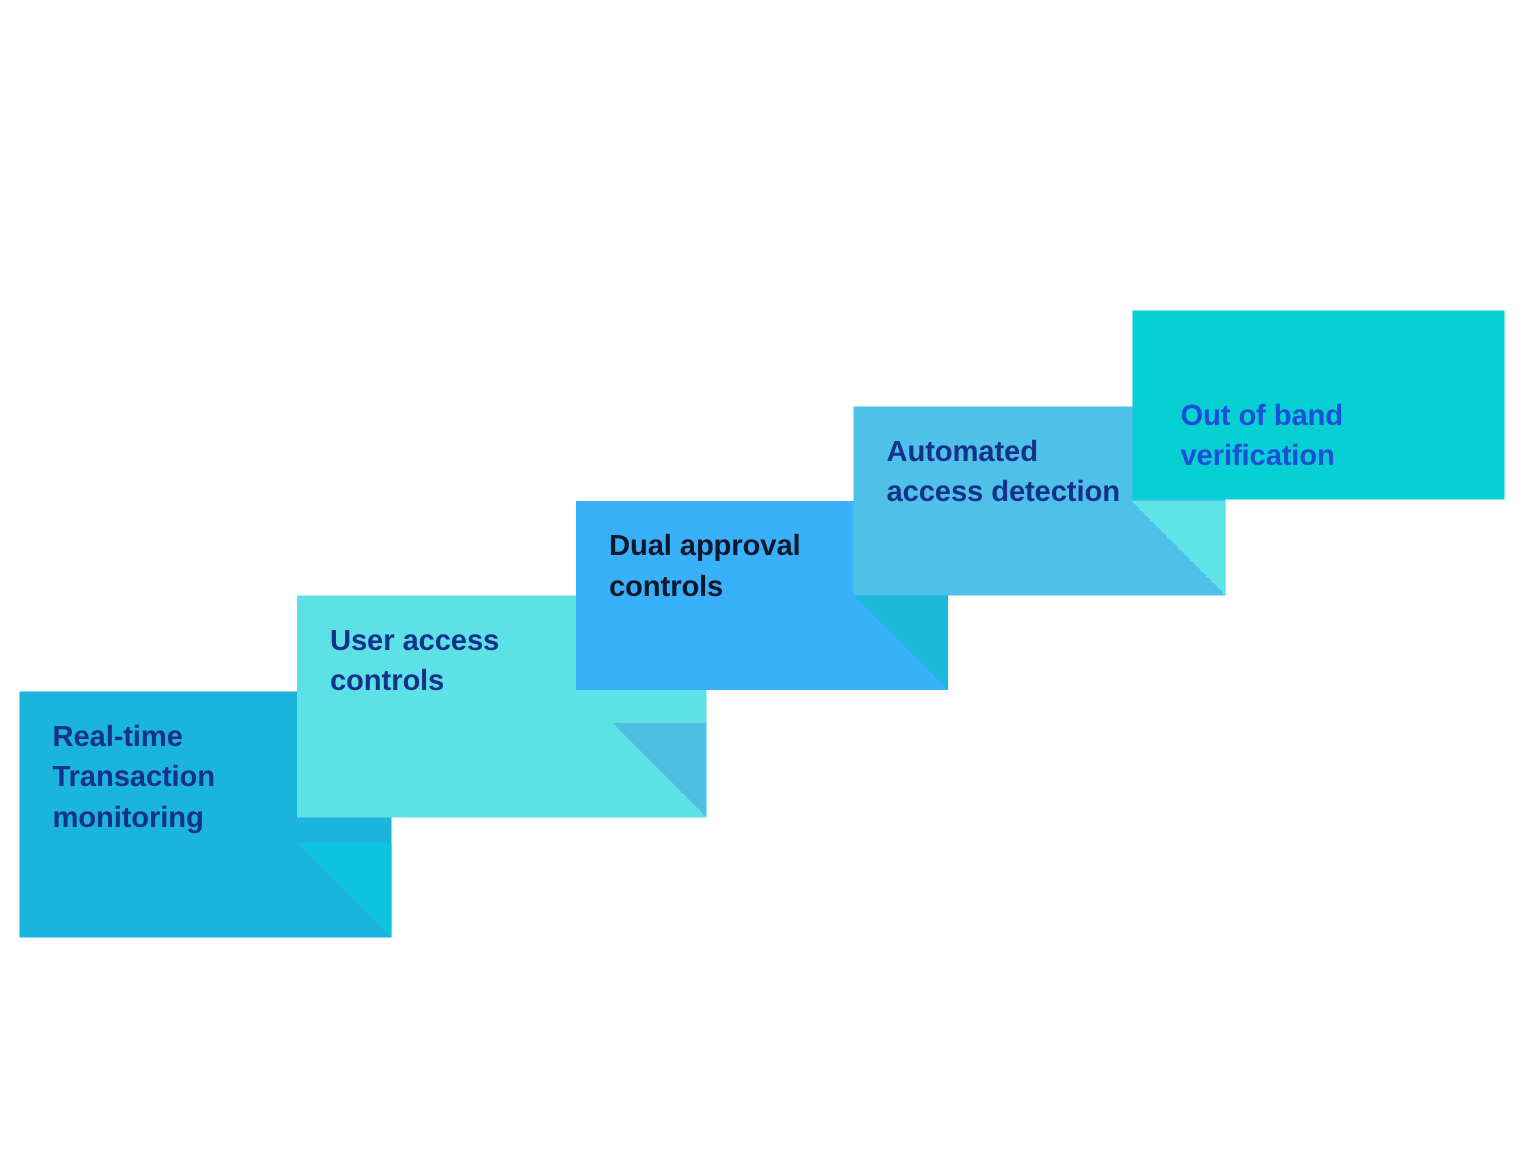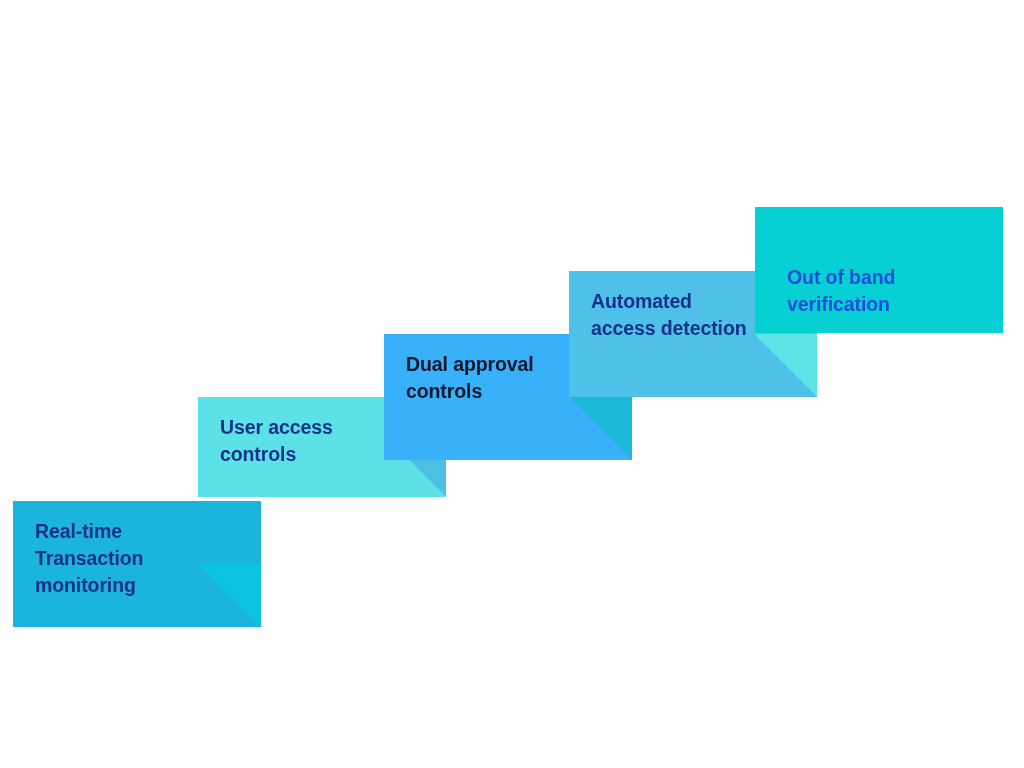--- a/index.html
+++ b/index.html
@@ -39,30 +39,30 @@
     line-height:27px;
     letter-spacing:-0.1px;
     white-space:pre-line;
     font-family:"Liberation Sans", sans-serif;
   }
 </style>
 </head>
 <body>
 
 <div id="stage" style="background: rgb(255, 255, 255);">
-    <div class="step" style="left: 13px; top: 461px; width: 248px; height: 126px; margin-top: 40px;">
+    <div class="step" style="left: 13px; top: 461px; width: 248px; height: 164px;">
       <div class="step-body" style="background: rgb(26, 180, 221);"></div>
       <div class="step-fold" style="width: 63px; height: 63px; right: 0px; bottom: 0px;">
         <div class="tri" style="background: linear-gradient(to left bottom, rgb(12, 196, 224) 0px, rgb(12, 196, 224) 50%, transparent 50%, transparent 100%);"></div>
       </div>
       <div class="step-label" style="left: 22px; top: 17px; color: rgb(22, 49, 140);">Real-time
 Transaction
 monitoring</div>
     </div>
-    <div class="step" style="left: 198px; top: 397px; width: 248px; height: 100px;">
+    <div class="step" style="left: 198px; top: 397px; width: 248px; height: 148px; padding-left: 25px;">
       <div class="step-body" style="background: rgb(92, 225, 230);"></div>
       <div class="step-fold" style="width: 63px; height: 63px; right: 0px; bottom: 0px;">
         <div class="tri" style="background: linear-gradient(to left bottom, rgb(76, 191, 226) 0px, rgb(76, 191, 226) 50%, transparent 50%, transparent 100%);"></div>
       </div>
       <div class="step-label" style="left: 22px; top: 17px; color: rgb(22, 49, 140);">User access
 controls</div>
     </div>
     <div class="step" style="left: 384px; top: 334px; width: 248px; height: 126px;">
       <div class="step-body" style="background: rgb(56, 176, 250);"></div>
       <div class="step-fold" style="width: 63px; height: 63px; right: 0px; bottom: 0px;">

